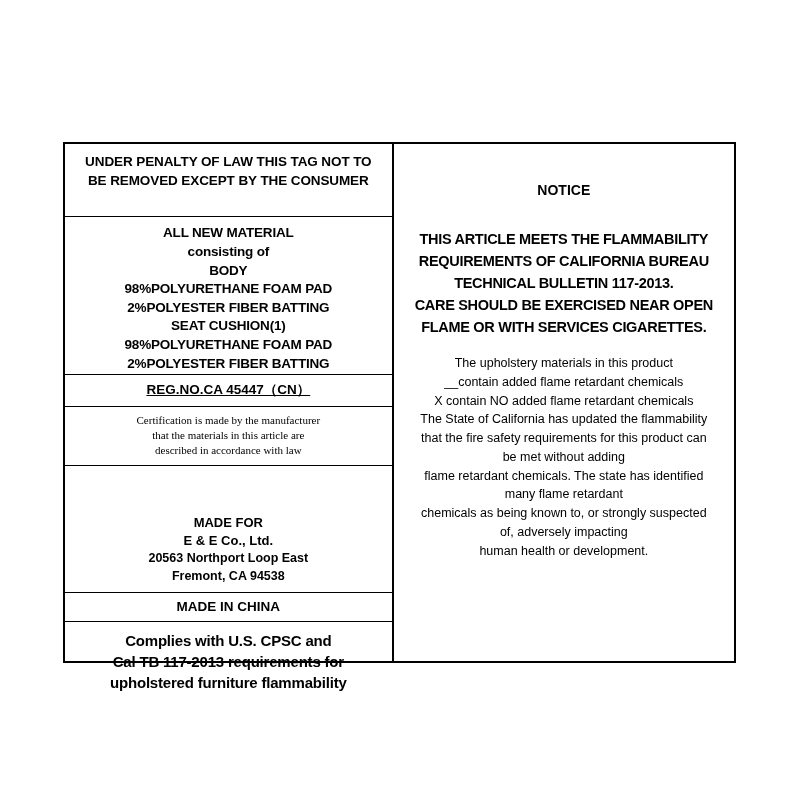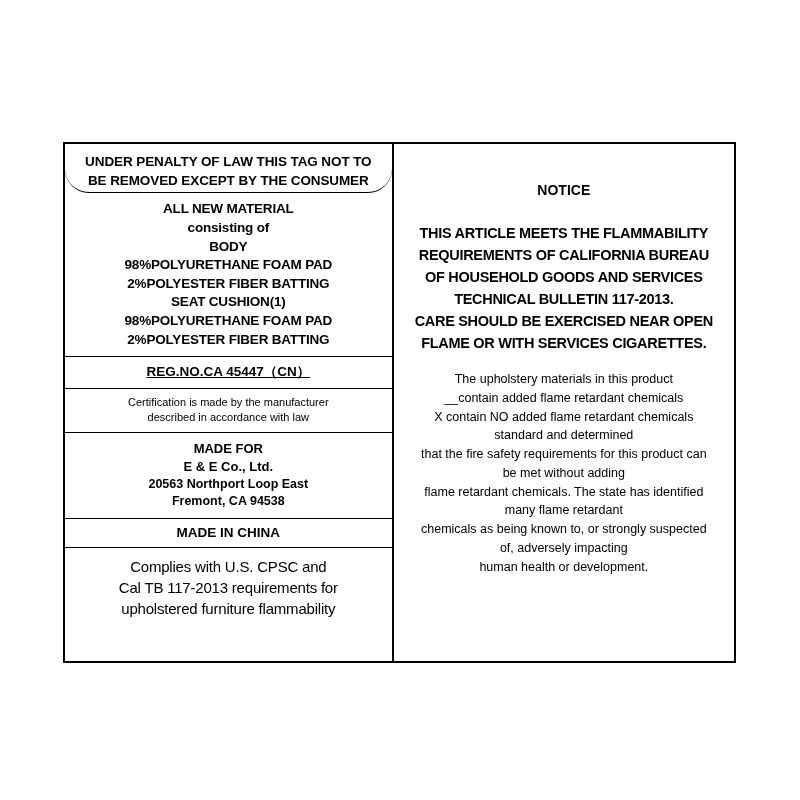--- a/index.html
+++ b/index.html
@@ -58,56 +58,57 @@
     white-space: nowrap;
   }
 
   
   .s-penalty .ln {
     font-size: 13.5px;
     font-weight: bold;
     letter-spacing: -0.1px;
   }
   .s-penalty {
-    padding: 9px 6px 2px 6px;
-    border-radius: 24px;
+    padding: 9px 6px 26px 6px;
   }
 
   
   .s-material {
-    padding: 7px 6px 7px 6px;
+    padding: 7px 6px 1px 6px;
   }
   .s-material .ln {
     font-size: 13.5px;
     font-weight: bold;
     letter-spacing: -0.2px;
   }
 
   
   .s-reg {
     padding: 6px 6px;
   }
   .s-reg .ln {
     font-size: 13.5px;
     font-weight: bold;
     text-decoration: underline;
   }
 
   
   .s-cert {
     padding: 6px 6px 7px 6px;
+    font-family: Liberation Serif, serif;
   }
   .s-cert .ln {
     font-size: 11px;
     font-weight: normal;
   }
 
   
   .s-madefor {
     padding: 7px 6px 7px 6px;
+    margin-top: 41px;
   }
   .s-madefor .ln {
     font-size: 13px;
     font-weight: bold;
   }
   .s-madefor .ln.addr {
     font-size: 12.5px;
     font-weight: bold;
   }
 
@@ -119,34 +120,34 @@
     font-size: 13.5px;
     font-weight: bold;
   }
 
   
   .s-complies {
     padding: 9px 6px 9px 6px;
   }
   .s-complies .ln {
     font-size: 15px;
-    font-weight: normal;
+    font-weight: bold;
     letter-spacing: -0.2px;
   }
 
   
   .r-notice {
     text-align: center;
     font-size: 14px;
     font-weight: bold;
     margin-top: 38px;
   }
   .r-block1 {
     text-align: center;
-    margin-top: 24px;
+    margin-top: 30px;
   }
   .r-block1 .ln {
     font-size: 14.5px;
     font-weight: bold;
     letter-spacing: -0.3px;
     line-height: 1.52;
   }
   .r-block2 {
     text-align: center;
     margin-top: 16px;
@@ -180,20 +181,21 @@
       <div class="ln">98%POLYURETHANE FOAM PAD</div>
       <div class="ln">2%POLYESTER FIBER BATTING</div>
     </div>
 
     <div class="sect s-reg">
       <div class="ln">REG.NO.CA 45447（CN）</div>
     </div>
 
     <div class="sect s-cert">
       <div class="ln">Certification is made by the manufacturer</div>
+      <div class="ln">that the materials in this article are</div>
       <div class="ln">described in accordance with law</div>
     </div>
 
     <div class="sect s-madefor">
       <div class="ln">MADE FOR</div>
       <div class="ln">E &amp; E Co., Ltd.</div>
       <div class="ln addr">20563 Northport Loop East</div>
       <div class="ln addr">Fremont, CA 94538</div>
     </div>
 
@@ -209,31 +211,30 @@
 
   </div>
 
   <div class="panel-right">
 
     <div class="r-notice">NOTICE</div>
 
     <div class="r-block1">
       <div class="ln">THIS ARTICLE MEETS THE FLAMMABILITY</div>
       <div class="ln">REQUIREMENTS OF CALIFORNIA BUREAU</div>
-      <div class="ln">OF HOUSEHOLD GOODS AND SERVICES</div>
       <div class="ln">TECHNICAL BULLETIN 117-2013.</div>
       <div class="ln">CARE SHOULD BE EXERCISED NEAR OPEN</div>
       <div class="ln">FLAME OR WITH SERVICES CIGARETTES.</div>
     </div>
 
     <div class="r-block2">
       <div class="ln">The upholstery materials in this product</div>
       <div class="ln">__contain added flame retardant chemicals</div>
       <div class="ln">X contain NO added flame retardant chemicals</div>
-      <div class="ln">standard and determined</div>
+      <div class="ln">The State of California has updated the flammability</div>
       <div class="ln">that the fire safety requirements for this product can</div>
       <div class="ln">be met without adding</div>
       <div class="ln">flame retardant chemicals. The state has identified</div>
       <div class="ln">many flame retardant</div>
       <div class="ln">chemicals as being known to, or strongly suspected</div>
       <div class="ln">of, adversely impacting</div>
       <div class="ln">human health or development.</div>
     </div>
 
   </div>

